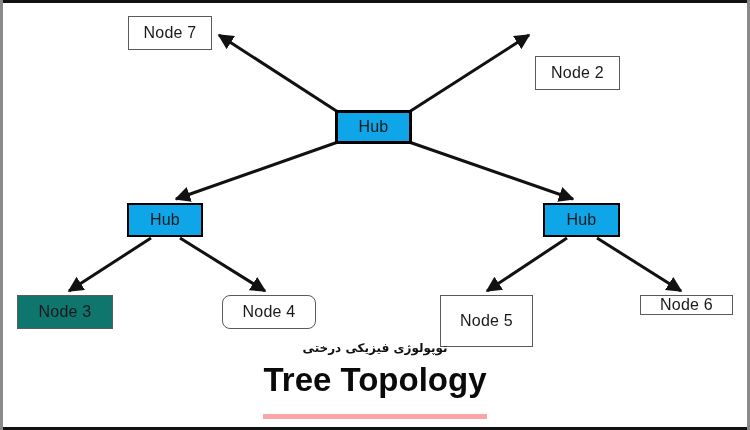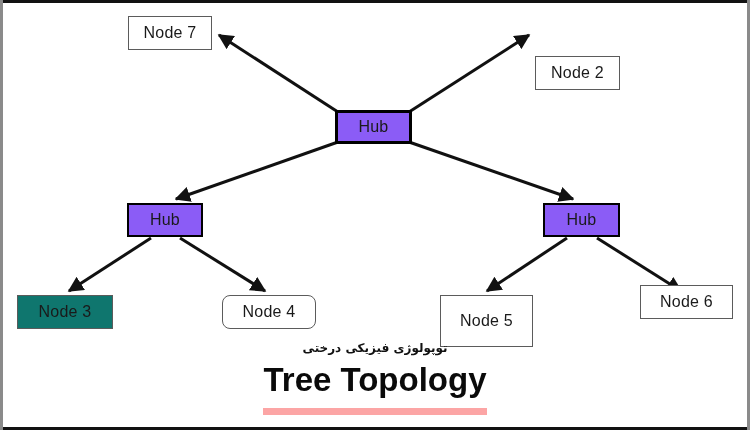--- a/index.html
+++ b/index.html
@@ -41,21 +41,21 @@
     align-items: center;
     justify-content: center;
     font-size: 16px;
     color: #1a1a1a;
     letter-spacing: 0.2px;
     white-space: nowrap;
   }
   .node.leaf-shade { background: #0f766e; }
   .hub {
     border: 2px solid #000000;
-    background: #8b5cf6;
+    background: #0ea5e9;
   }
   .hub-root {
     border: 3px solid #000000;
   }
 
   .caption-fa {
     position: absolute;
     left: 0;
     top: 341px;
     width: 750px;
@@ -71,22 +71,22 @@
     left: 0;
     top: 361px;
     width: 750px;
     text-align: center;
     font-size: 33px;
     font-weight: bold;
     color: #0a0a0a;
     letter-spacing: 0px;
   }
   .caption-en span {
-    border-bottom: 7px solid #fca5a5;
-    padding-bottom: 10px;
+    border-bottom: 5px solid #fca5a5;
+    padding-bottom: 16px;
   }
 </style>
 </head>
 <body>
 
 <div id="canvas">
 
   <div class="frame-edge frame-top"></div>
   <div class="frame-edge frame-bottom"></div>
   <div class="frame-edge frame-left"></div>
@@ -135,21 +135,21 @@
   </div>
 
   <div class="node" style="left:222px; top:295px; width:94px; height:34px;border-radius:8px;">
     <span>Node 4</span>
   </div>
 
   <div class="node" style="left:440px; top:295px; width:93px; height:52px;">
     <span>Node 5</span>
   </div>
 
-  <div class="node" style="left:640px; top:285px; width:93px; height:34px;">
+  <div class="node" style="left:640px; top:295px; width:93px; height:20px;">
     <span>Node 6</span>
   </div>
 
   <div class="caption-fa">توپولوژی فیزیکی درختی</div>
 
   <div class="caption-en">
     <span>Tree Topology</span>
   </div>
 
 </div>

